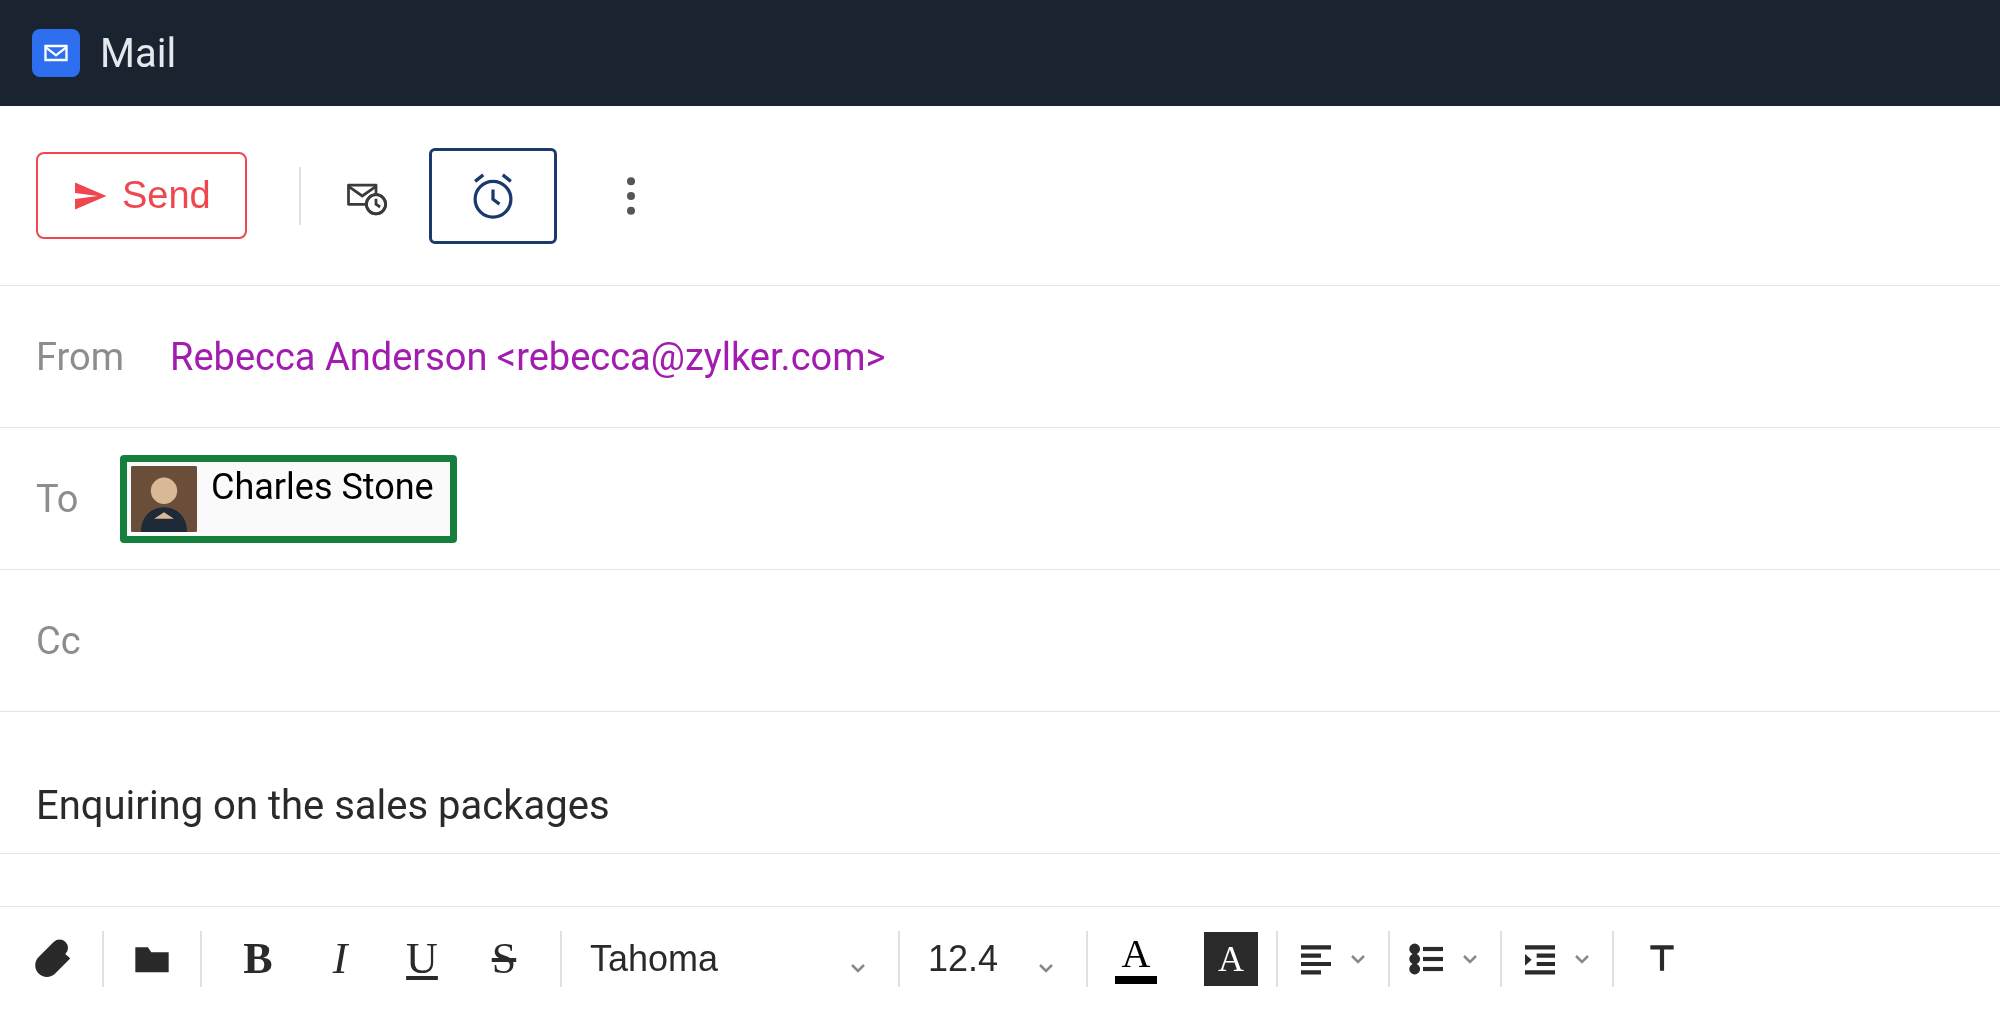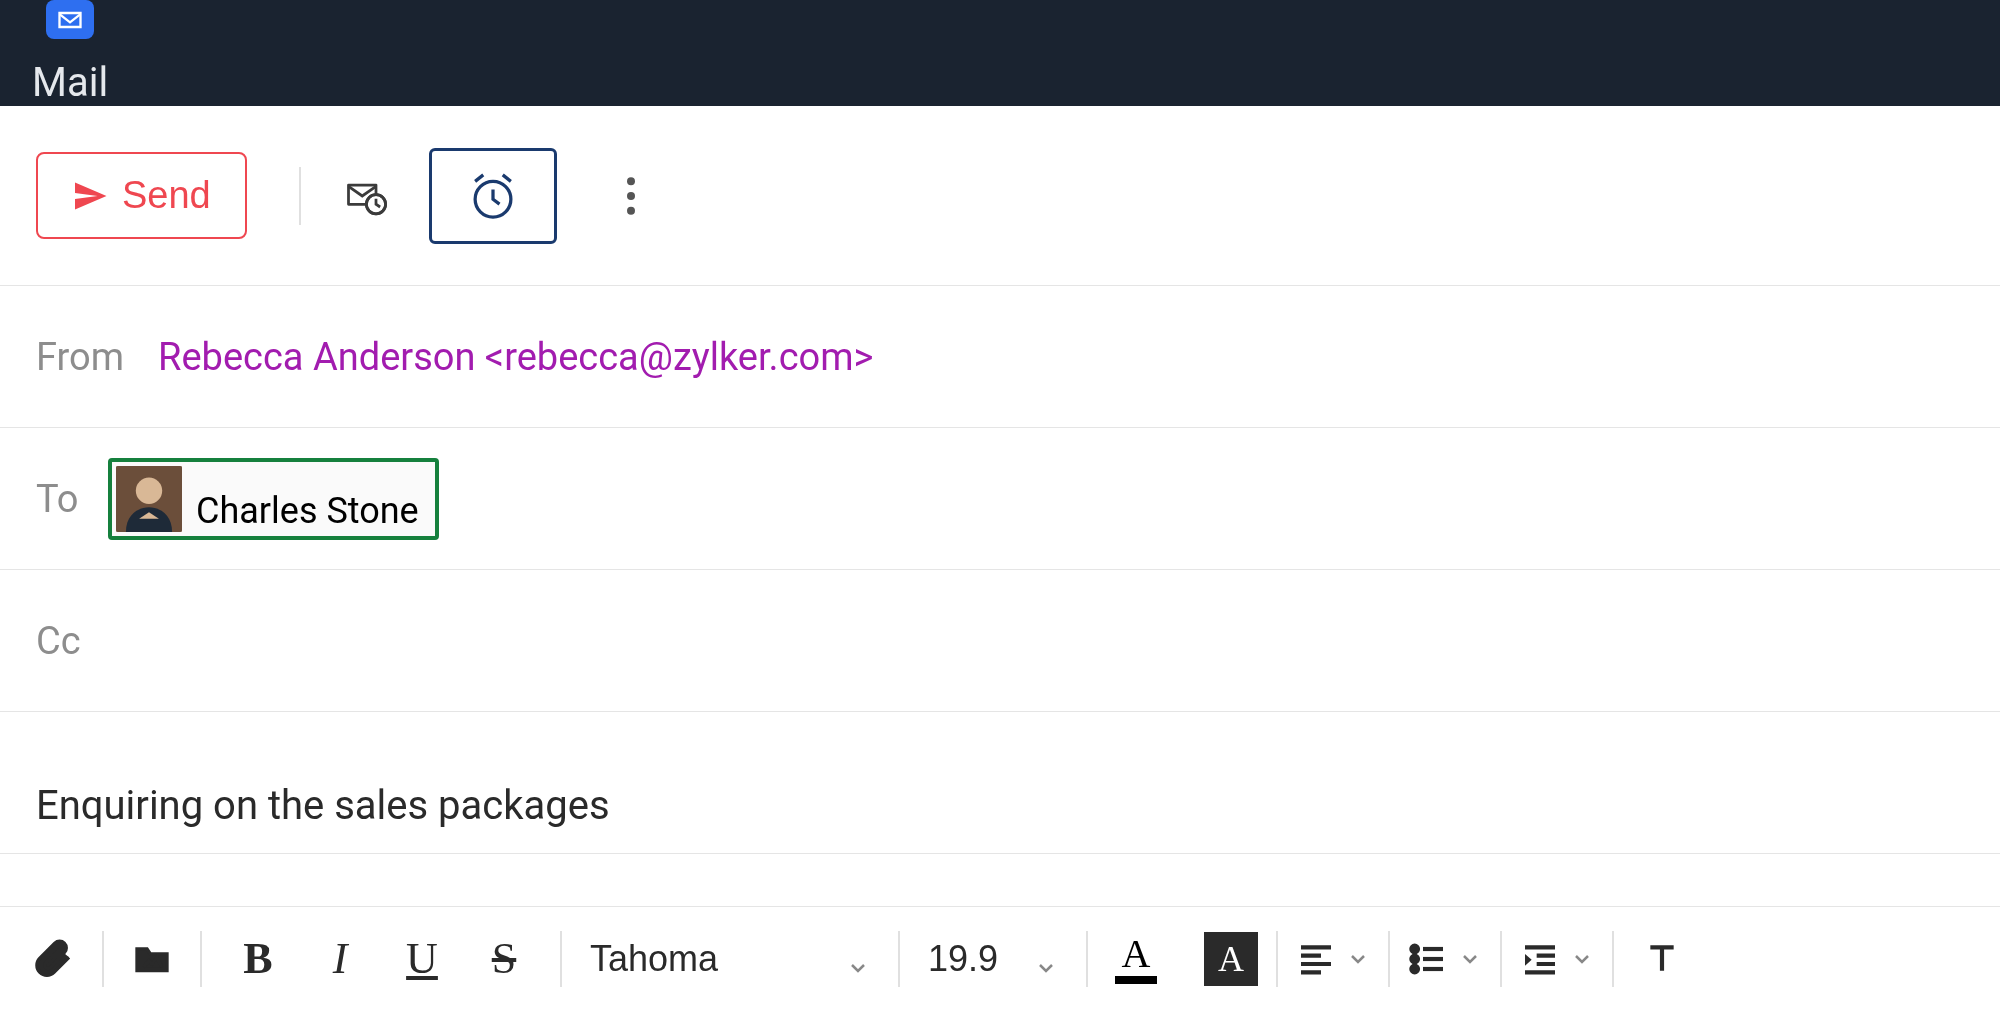--- a/index.html
+++ b/index.html
@@ -22,21 +22,20 @@
   .tab {
     display: flex;
     align-items: center;
     height: 106px;
     padding: 0 32px;
     font-size: 40px;
     color: #e5e8ec;
     gap: 20px;
     position: relative;
     cursor: pointer;
-    flex-direction: column;
   }
   .tab.mail-tab {
     padding-left: 8px;
     padding-right: 40px;
   }
   .mail-app-icon {
     width: 48px; height: 48px;
     background: #2e6ff0;
     border-radius: 8px;
     display: flex; align-items: center; justify-content: center;
@@ -100,32 +99,32 @@
   .more-btn { margin-left: 20px; }
   .more-btn svg { width: 10px; height: 40px; fill: #555; stroke: none; }
 
   
   .field-row {
     display: flex;
     align-items: center;
     height: 142px;
     padding: 0 36px;
     border-bottom: 1px solid #e5e5e5;
-    gap: 12px;
+    gap: 24px;
     font-size: 38px;
   }
   .field-label {
     color: #8d8d8d;
     min-width: 110px;
     font-size: 38px;
   }
   .field-value { color: #a21caf; }
   .chip {
-    display: flex; align-items: flex-end;
-    border: 4px solid #15803d;
+    display: flex; align-items: flex-start;
+    border: 7px solid #15803d;
     border-radius: 4px;
     background: #fafafa;
     padding: 4px 16px 4px 4px;
     gap: 14px;
     font-size: 36px;
   }
   .avatar {
     width: 66px; height: 66px;
     display:flex; align-items:center; justify-content:center;
     border-radius:2px;
@@ -316,21 +315,21 @@
     <span>Tahoma</span>
     <span style="flex:1"></span>
     <span class="chev"><svg viewBox="0 0 24 24">
           <path d="M6 9l6 6 6-6"></path>
         </svg></span>
   </div>
 
   <div class="fmt-sep"></div>
 
   <div class="fmt-dd" style="min-width:150px">
-    <span>19.9</span>
+    <span>12.4</span>
     <span style="flex:1"></span>
     <span class="chev"><svg viewBox="0 0 24 24">
           <path d="M6 9l6 6 6-6"></path>
         </svg></span>
   </div>
 
   <div class="fmt-sep"></div>
 
   <div class="font-color-btn">
     <span class="letter">A</span>

